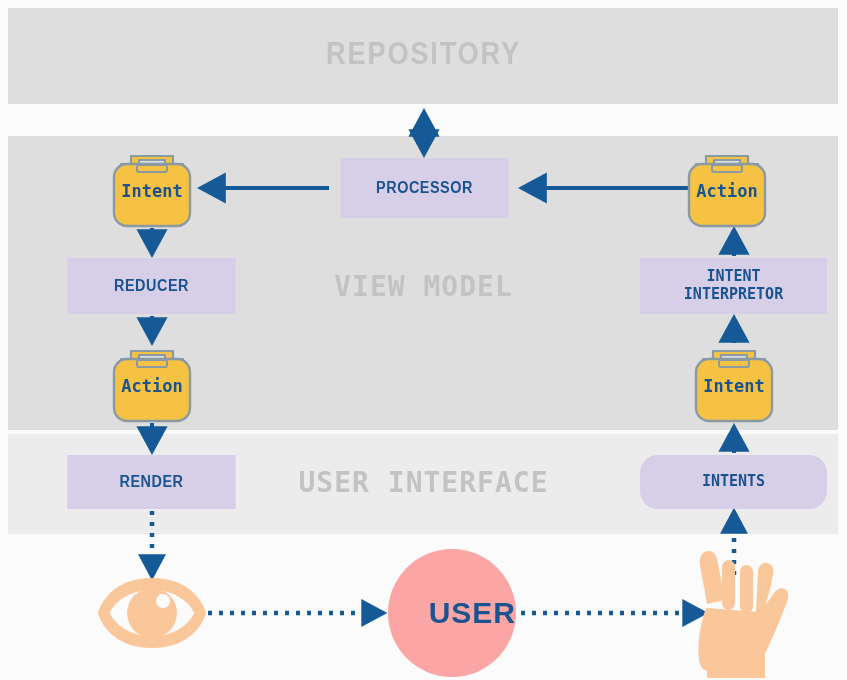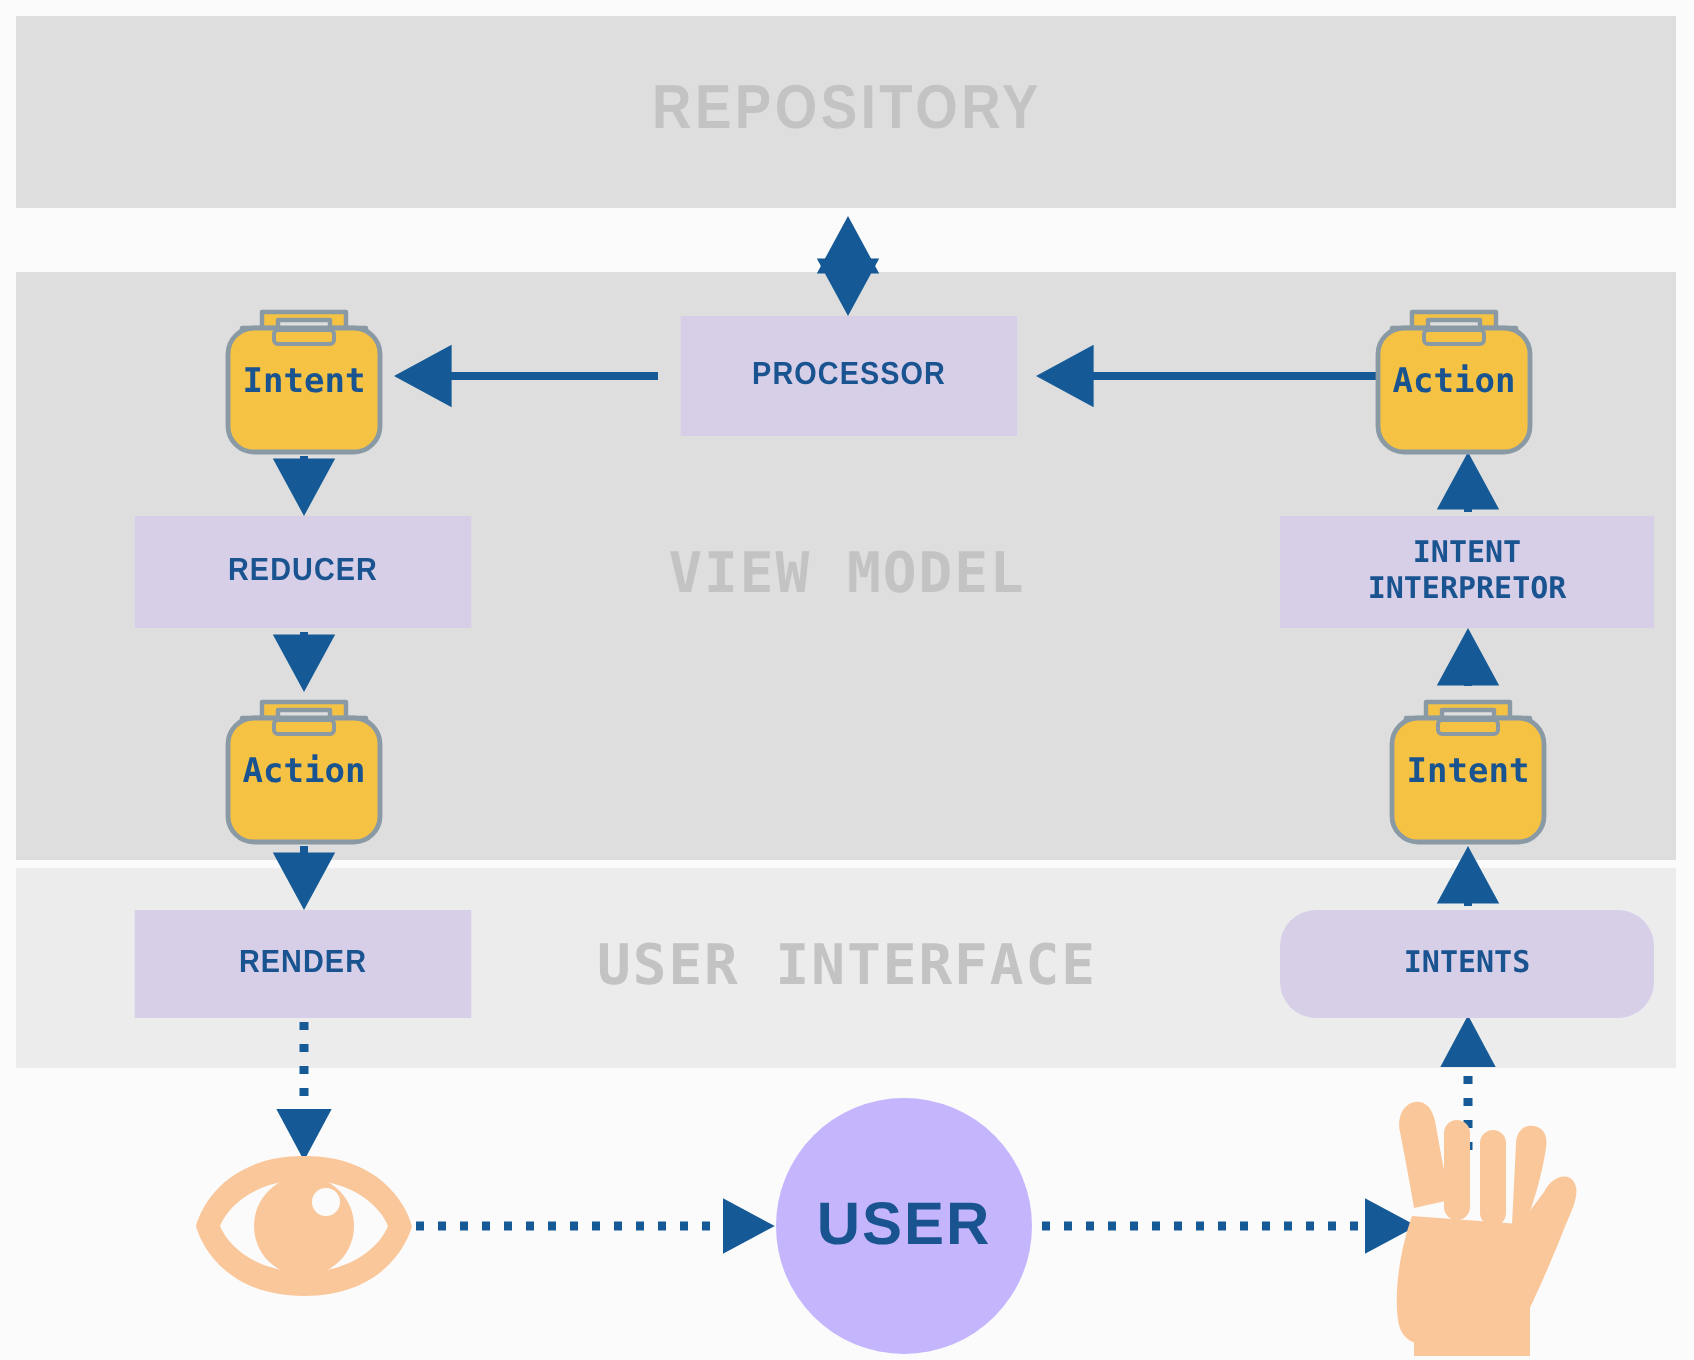--- a/index.html
+++ b/index.html
@@ -118,24 +118,24 @@
     width: 847px;
     height: 680px;
     pointer-events: none;
   }
 
   .user-circle {
     position: absolute;
     left: 388px; top: 549px;
     width: 128px; height: 128px;
     border-radius: 50%;
-    background: #c4b5fd;
+    background: #fca5a5;
     display: flex;
     align-items: center;
-    justify-content: center;
+    justify-content: flex-end;
     color: #1A5490;
     font-family: "Liberation Sans Narrow", "Liberation Sans", sans-serif;
     font-weight: bold;
     font-size: 30px;
     letter-spacing: 1px;
   }
 </style>
 </head>
 <body>
 

